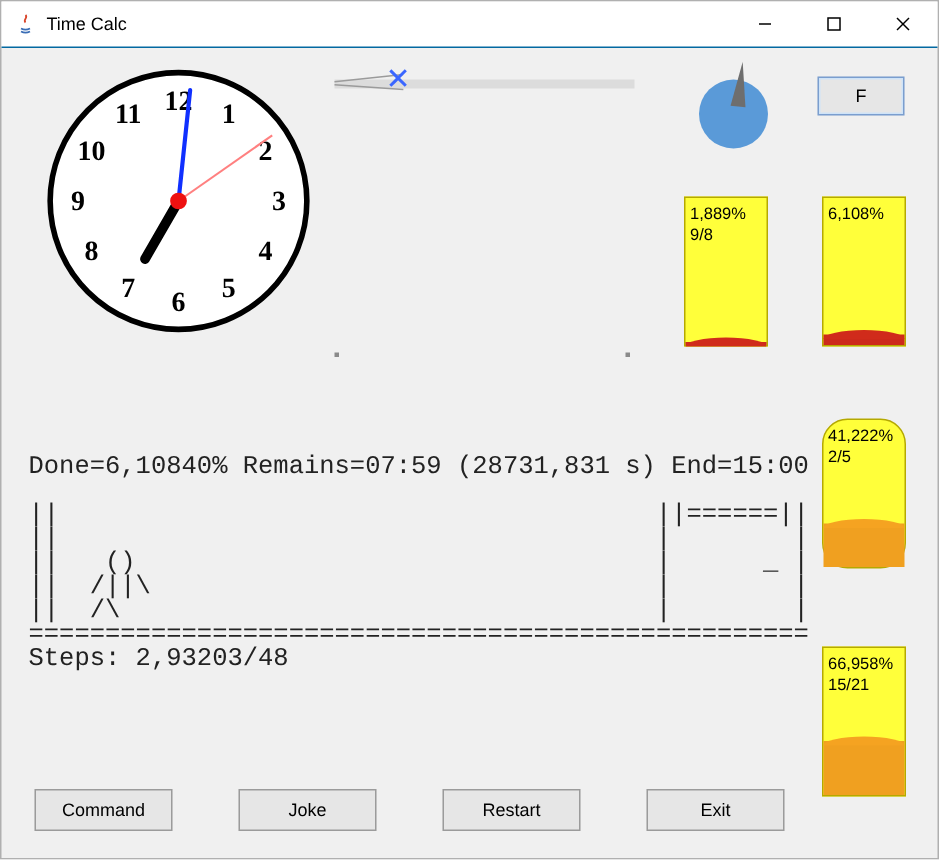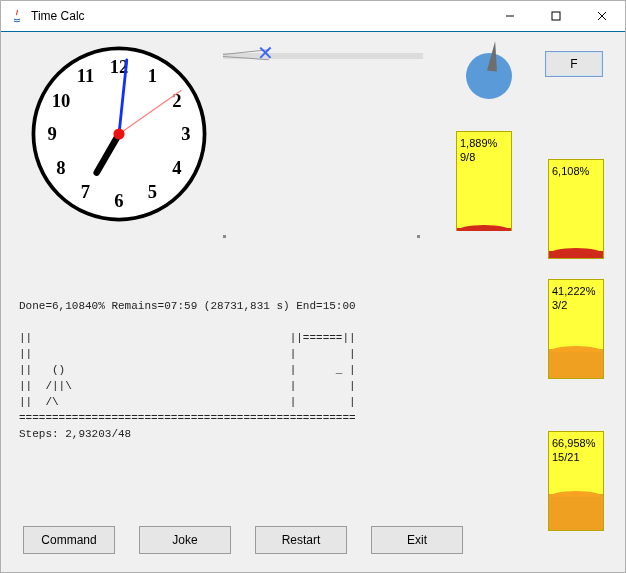--- a/index.html
+++ b/index.html
@@ -24,29 +24,29 @@
   .pie-blue{position:absolute;left:465px;top:22px;width:46px;height:46px;border-radius:50%;background:#5a9ad8;}
   .pie-needle{position:absolute;left:486px;top:10px;width:0;height:0;border-left:5px solid transparent;border-right:5px solid transparent;border-bottom:30px solid #6e6e6e;transform-origin:50% 100%;transform:rotate(6deg);}
   
   .fbtn{position:absolute;right:22px;top:20px;width:56px;height:24px;background:#e6e6e6;border:1px solid #7a9ecf;box-shadow:inset 0 0 0 1px #cfe3f7;font-size:12px;display:flex;align-items:center;justify-content:center;}
   
   .pbox{position:absolute;width:56px;height:100px;background:#ffff3a;border:1px solid #b5a900;box-sizing:border-box;font-size:11px;line-height:14px;padding:4px 3px 0 3px;}
   .pbox .fill{position:absolute;left:0;right:0;bottom:0;background:#f0a020;}
   .pbox .fill.red{background:#cc2a1a;}
   .pbox .lbl{position:relative;z-index:2;white-space:nowrap;}
   .pbox1{left:455px;top:100px;}
-  .pbox2{left:547px;top:100px;margin-top:28px;}
-  .pbox3{left:547px;top:248px;}
+  .pbox2{left:547px;top:100px;}
+  .pbox3{left:547px;top:248px;border-radius:17px;}
   .pbox4{left:547px;top:400px;}
   
   .fill::before{content:"";position:absolute;left:0;right:0;top:-3px;height:6px;background:inherit;border-radius:50% 50% 0 0 / 6px 6px 0 0;filter:brightness(1.02);}
   
-  .mono{position:absolute;left:18px;top:256px;font-family:Consolas,"Courier New",monospace;font-size:11px;line-height:16px;white-space:pre;color:#222;}
+  .mono{position:absolute;left:18px;top:256px;font-family:Consolas,"Courier New",monospace;font-size:17px;line-height:16px;white-space:pre;color:#222;}
   
-  .btnrow{position:absolute;left:22px;bottom:18px;display:flex;gap:24px;}
+  .btnrow{position:absolute;left:22px;bottom:18px;display:flex;gap:44px;}
   .btn{width:90px;height:26px;background:#e6e6e6;border:1px solid #9b9b9b;display:flex;align-items:center;justify-content:center;font-size:12px;}
 </style>
 </head>
 <body>
 
 <div class="window">
 
   <div class="titlebar">
     <svg class="app-icon" viewBox="0 0 16 16">
       <path d="M5 11c2 1 4 1 6 0" stroke="#3a6db5" stroke-width="1.2" fill="none"></path>
@@ -117,21 +117,21 @@
       <div class="lbl">9/8</div>
     </div>
     <div class="pbox pbox2">
       <div class="fill red" id="fill2" style="height: 7%;"></div>
       <div class="lbl">6,108%</div>
       <div class="lbl"></div>
     </div>
     <div class="pbox pbox3">
       <div class="fill" id="fill3" style="height: 30%;"></div>
       <div class="lbl">41,222%</div>
-      <div class="lbl">3/2</div>
+      <div class="lbl">2/5</div>
     </div>
     <div class="pbox pbox4">
       <div class="fill" id="fill4" style="height: 37%;"></div>
       <div class="lbl">66,958%</div>
       <div class="lbl">15/21</div>
     </div>
 
     <pre class="mono"><span>Done=6,10840% Remains=07:59 (28731,831 s) End=15:00</span>
 
 <span>||                                       ||======||

